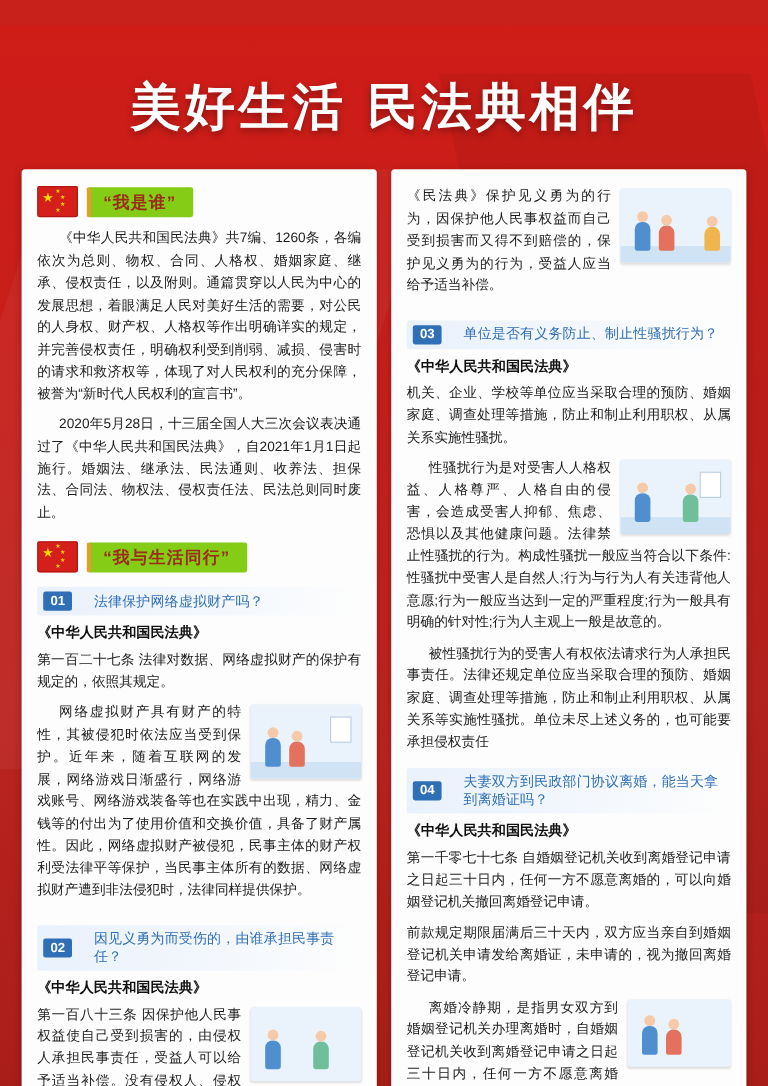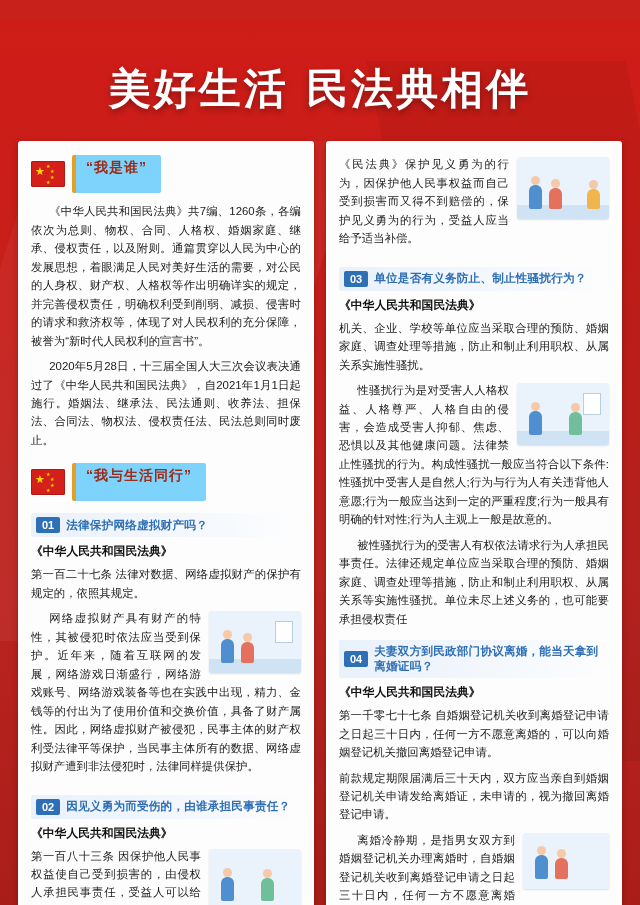--- a/index.html
+++ b/index.html
@@ -98,62 +98,62 @@
     color: #ffd700;
     font-size: 5px;
     line-height: 5px;
   }
   .emblem .s1 { left: 15px; top: 3px; }
   .emblem .s2 { left: 19px; top: 8px; }
   .emblem .s3 { left: 19px; top: 14px; }
   .emblem .s4 { left: 15px; top: 19px; }
   .banner-label {
     display: inline-block;
-    background: #7dd3fc;
+    background: #84cc16;
     border-left: 4px solid #e0a02a;
     color: #9c2b18;
     font-weight: bold;
     font-size: 14px;
-    padding: 4px 14px 16px 10px;
+    padding: 4px 14px 3px 10px;
     border-radius: 2px;
     letter-spacing: 1px;
   }
   .body-text {
     font-size: 11.4px;
     line-height: 1.62;
     color: #1b1b1b;
     text-align: justify;
     margin: 0 0 7px 0;
     text-indent: 0;
   }
   .body-text.indent { text-indent: 1.6em; }
 
   
   .qbar {
     display: flex;
     align-items: center;
-    gap: 6px;
+    gap: 18px;
     margin: 12px 0 7px 0;
     background: linear-gradient(90deg, #e9f1fb 0%, #f6f9fd 70%, #fdfdfd 100%);
     border-radius: 2px;
     padding: 4px 5px;
   }
   .qnum {
     background: #2f6fb5;
     color: #fff;
     font-size: 11px;
     font-weight: bold;
     padding: 2px 6px;
     border-radius: 2px;
     flex: none;
   }
   .qtext {
     color: #2f6fb5;
     font-size: 11.6px;
-    font-weight: bold;
+    font-weight: normal;
     letter-spacing: 0.2px;
   }
   .law-head {
     font-size: 11.8px;
     font-weight: bold;
     color: #111;
     margin: 4px 0 5px 0;
   }
   
   .illus {

